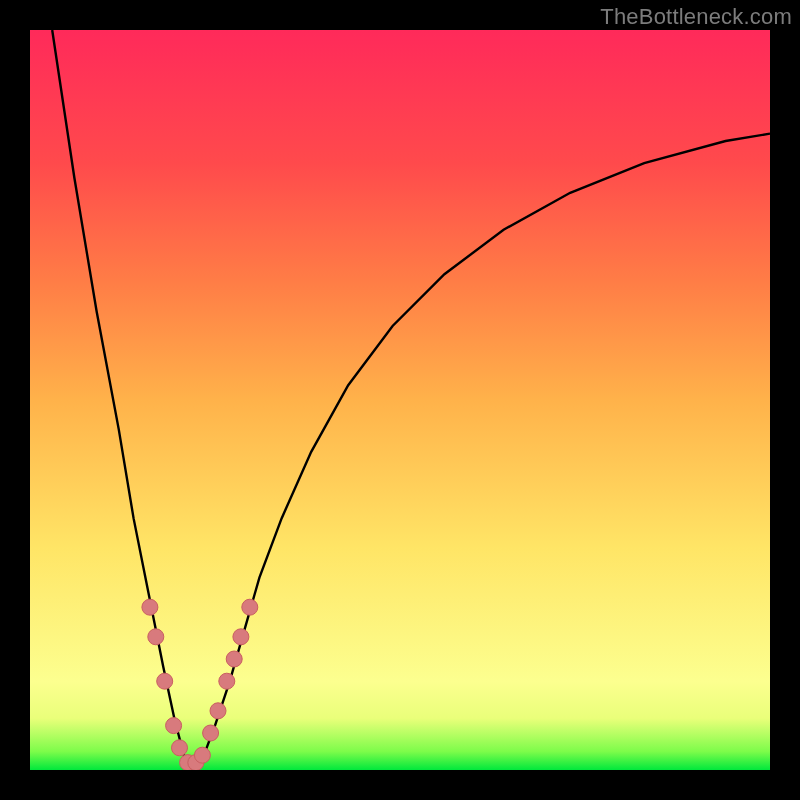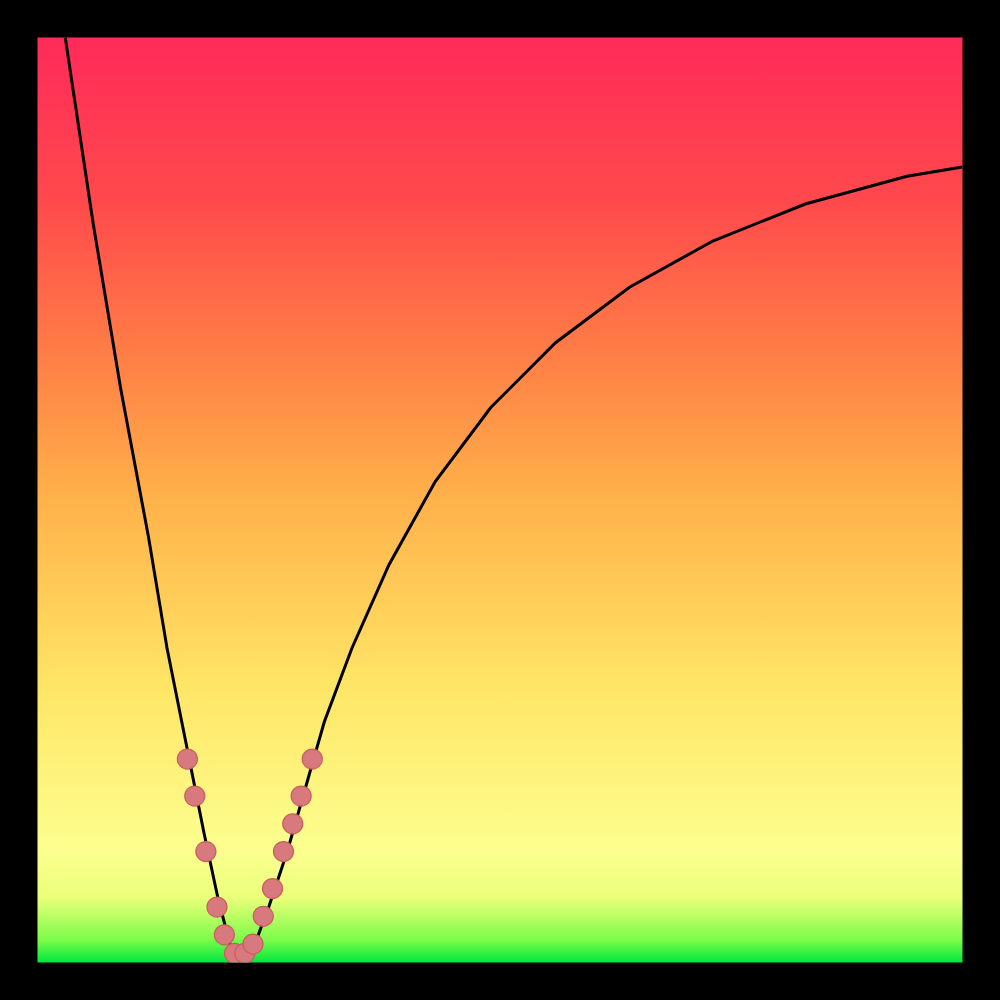--- a/index.html
+++ b/index.html
@@ -69,13 +69,14 @@
           <circle cx="172.4" cy="725.2" r="8" fill="#d87a7d" stroke="#c95e61" stroke-width="1"></circle>
           <circle cx="180.6" cy="703.0" r="8" fill="#d87a7d" stroke="#c95e61" stroke-width="1"></circle>
           <circle cx="188.0" cy="680.8" r="8" fill="#d87a7d" stroke="#c95e61" stroke-width="1"></circle>
           <circle cx="196.8" cy="651.2" r="8" fill="#d87a7d" stroke="#c95e61" stroke-width="1"></circle>
           <circle cx="204.2" cy="629.0" r="8" fill="#d87a7d" stroke="#c95e61" stroke-width="1"></circle>
           <circle cx="210.9" cy="606.8" r="8" fill="#d87a7d" stroke="#c95e61" stroke-width="1"></circle>
           <circle cx="219.8" cy="577.2" r="8" fill="#d87a7d" stroke="#c95e61" stroke-width="1"></circle>
         </g>
     </svg>
   </div>
+  <div class="watermark">TheBottleneck.com</div>
 </div>
 
 </body></html>

